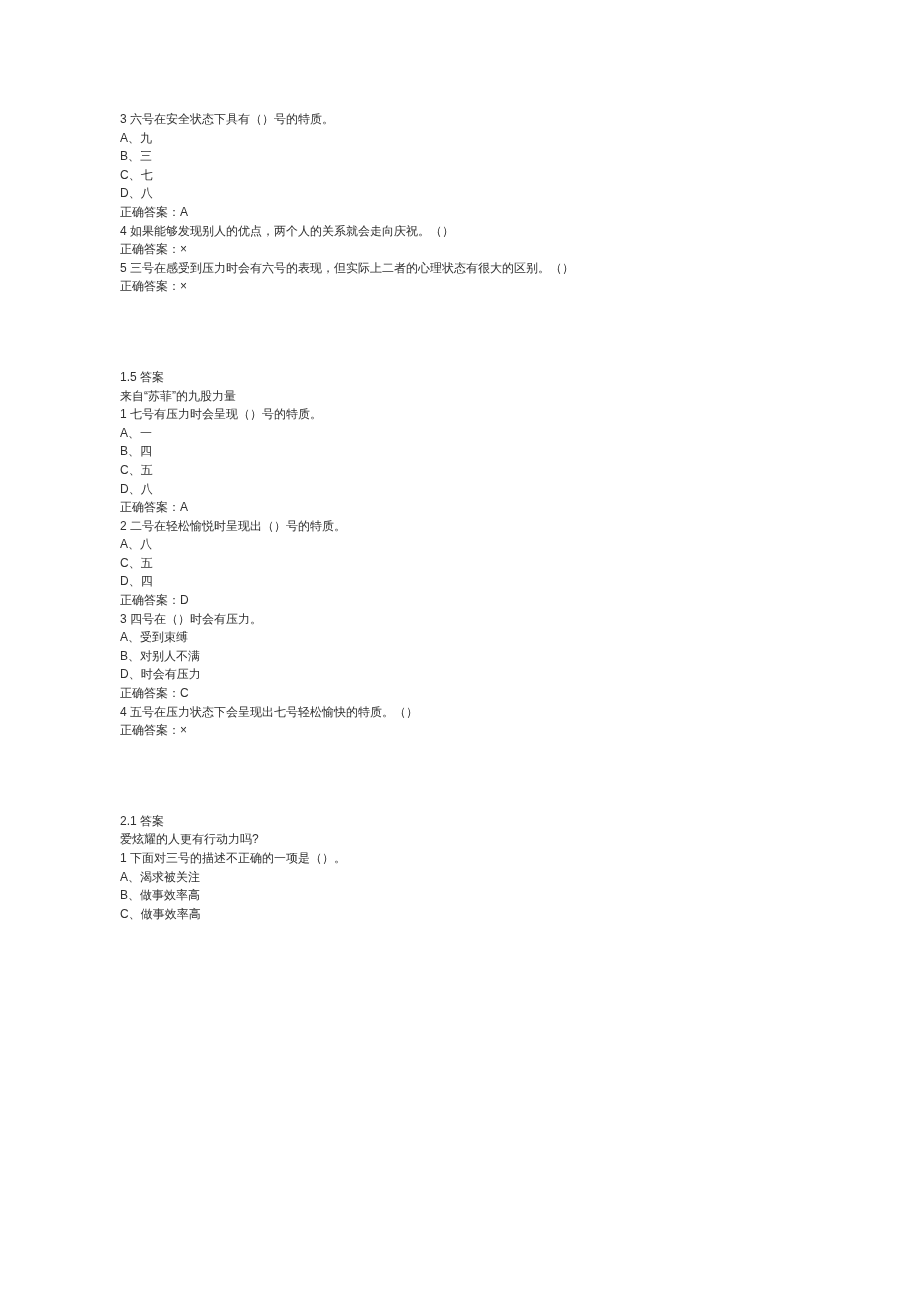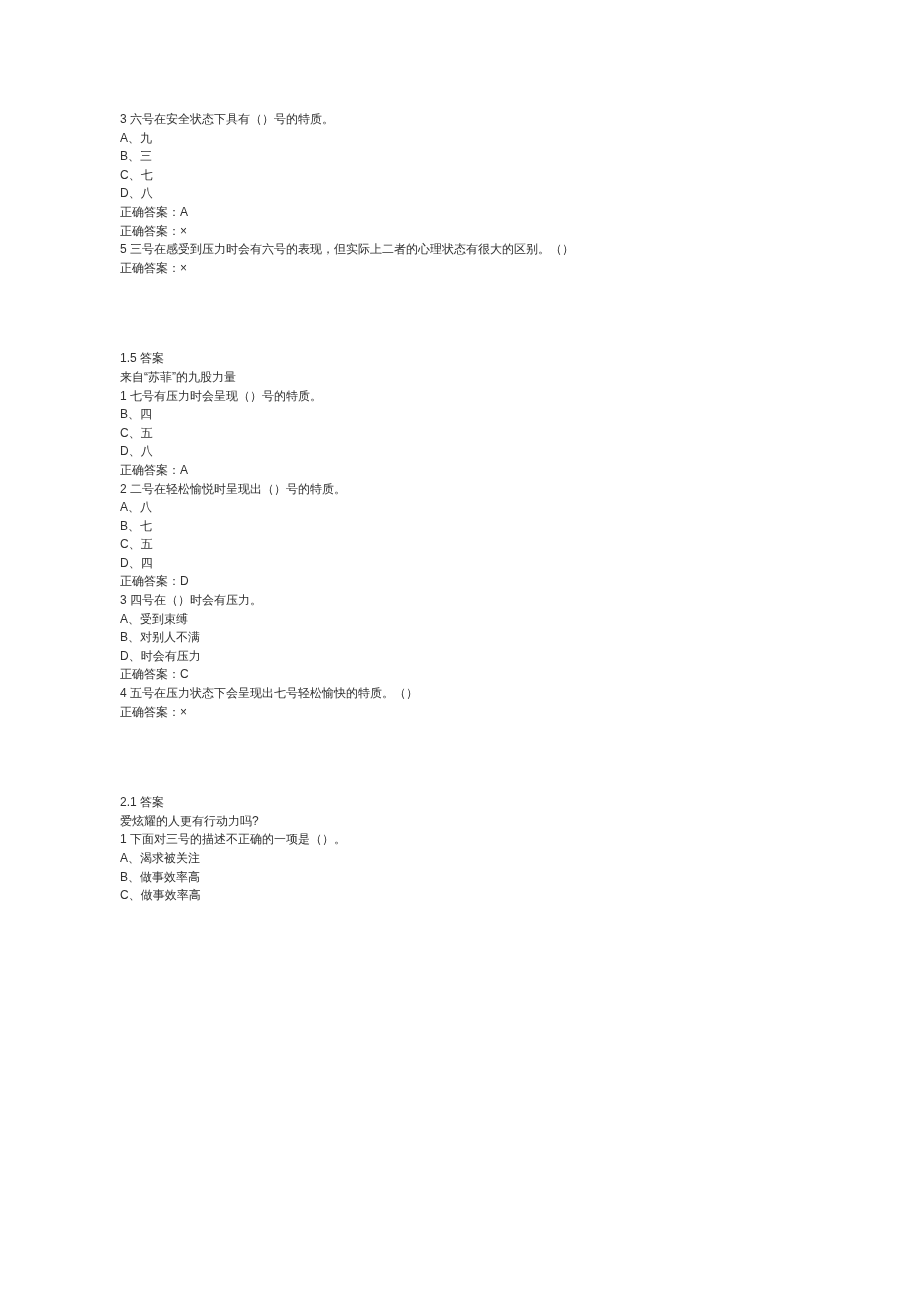--- a/index.html
+++ b/index.html
@@ -29,36 +29,37 @@
 <body>
 
 <div class="page">
 
   <div class="line">3 六号在安全状态下具有（）号的特质。</div>
   <div class="line">A、九</div>
   <div class="line">B、三</div>
   <div class="line">C、七</div>
   <div class="line">D、八</div>
   <div class="line">正确答案：A</div>
+  <div class="line">4 如果能够发现别人的优点，两个人的关系就会走向庆祝。（）</div>
   <div class="line">正确答案：×</div>
   <div class="line">5 三号在感受到压力时会有六号的表现，但实际上二者的心理状态有很大的区别。（）</div>
   <div class="line">正确答案：×</div>
 
   <div class="spacer"></div>
 
   <div class="line">1.5 答案</div>
   <div class="line">来自“苏菲”的九股力量</div>
   <div class="line">1 七号有压力时会呈现（）号的特质。</div>
+  <div class="line">A、一</div>
   <div class="line">B、四</div>
   <div class="line">C、五</div>
   <div class="line">D、八</div>
   <div class="line">正确答案：A</div>
   <div class="line">2 二号在轻松愉悦时呈现出（）号的特质。</div>
   <div class="line">A、八</div>
-  <div class="line">B、七</div>
   <div class="line">C、五</div>
   <div class="line">D、四</div>
   <div class="line">正确答案：D</div>
   <div class="line">3 四号在（）时会有压力。</div>
   <div class="line">A、受到束缚</div>
   <div class="line">B、对别人不满</div>
   <div class="line">D、时会有压力</div>
   <div class="line">正确答案：C</div>
   <div class="line">4 五号在压力状态下会呈现出七号轻松愉快的特质。（）</div>
   <div class="line">正确答案：×</div>

